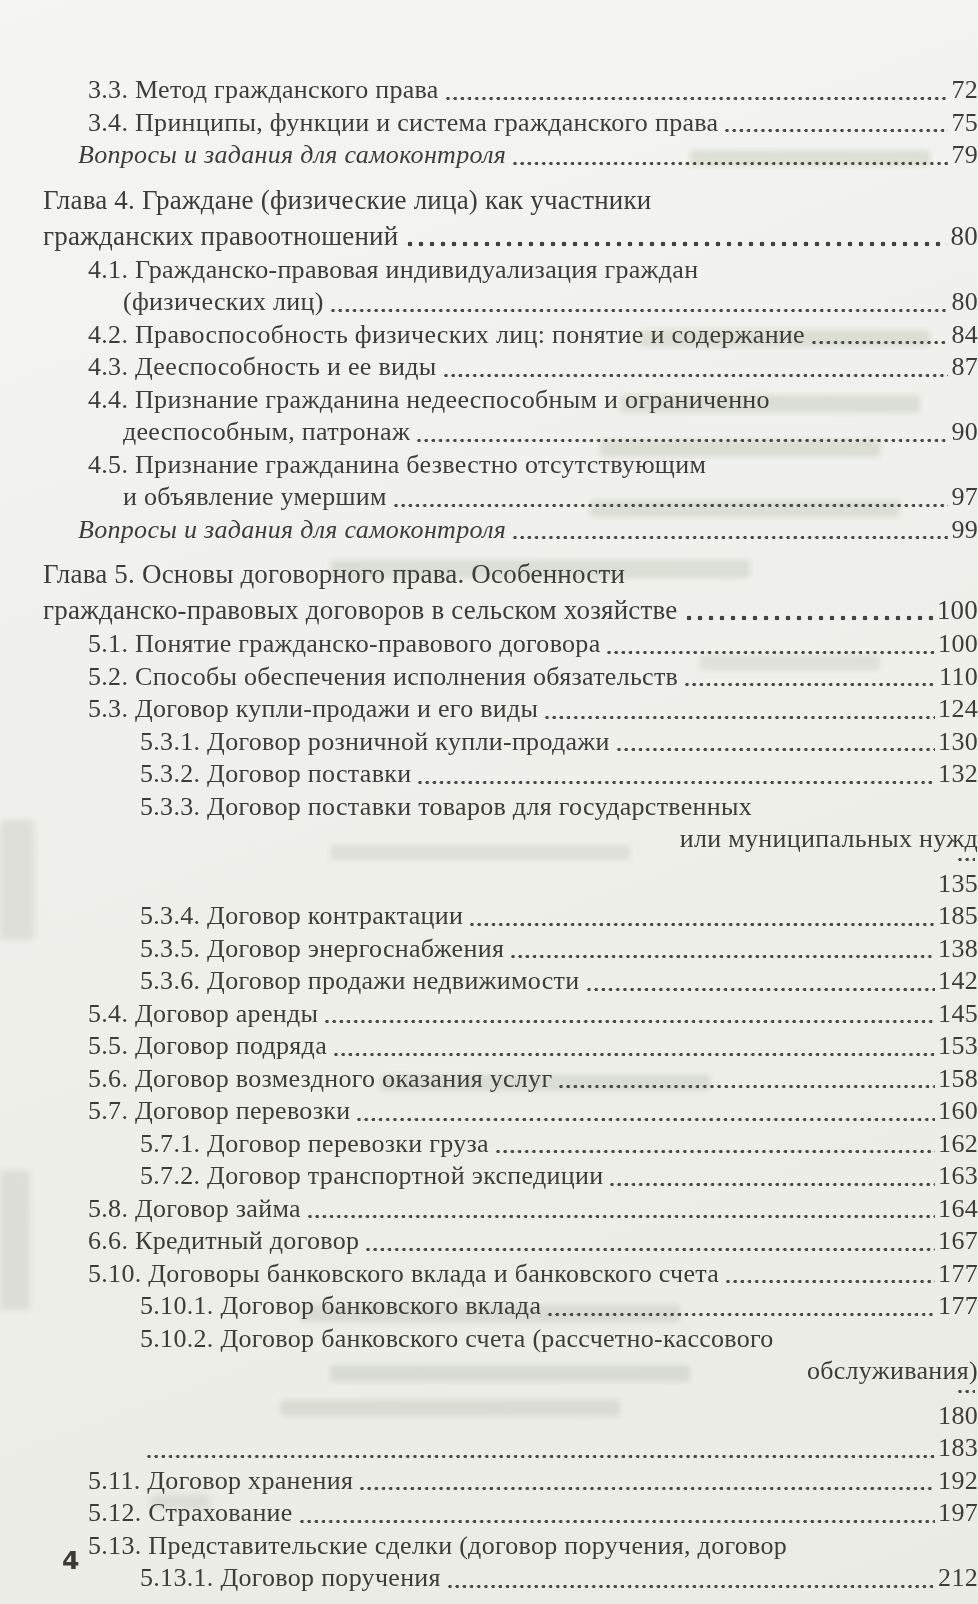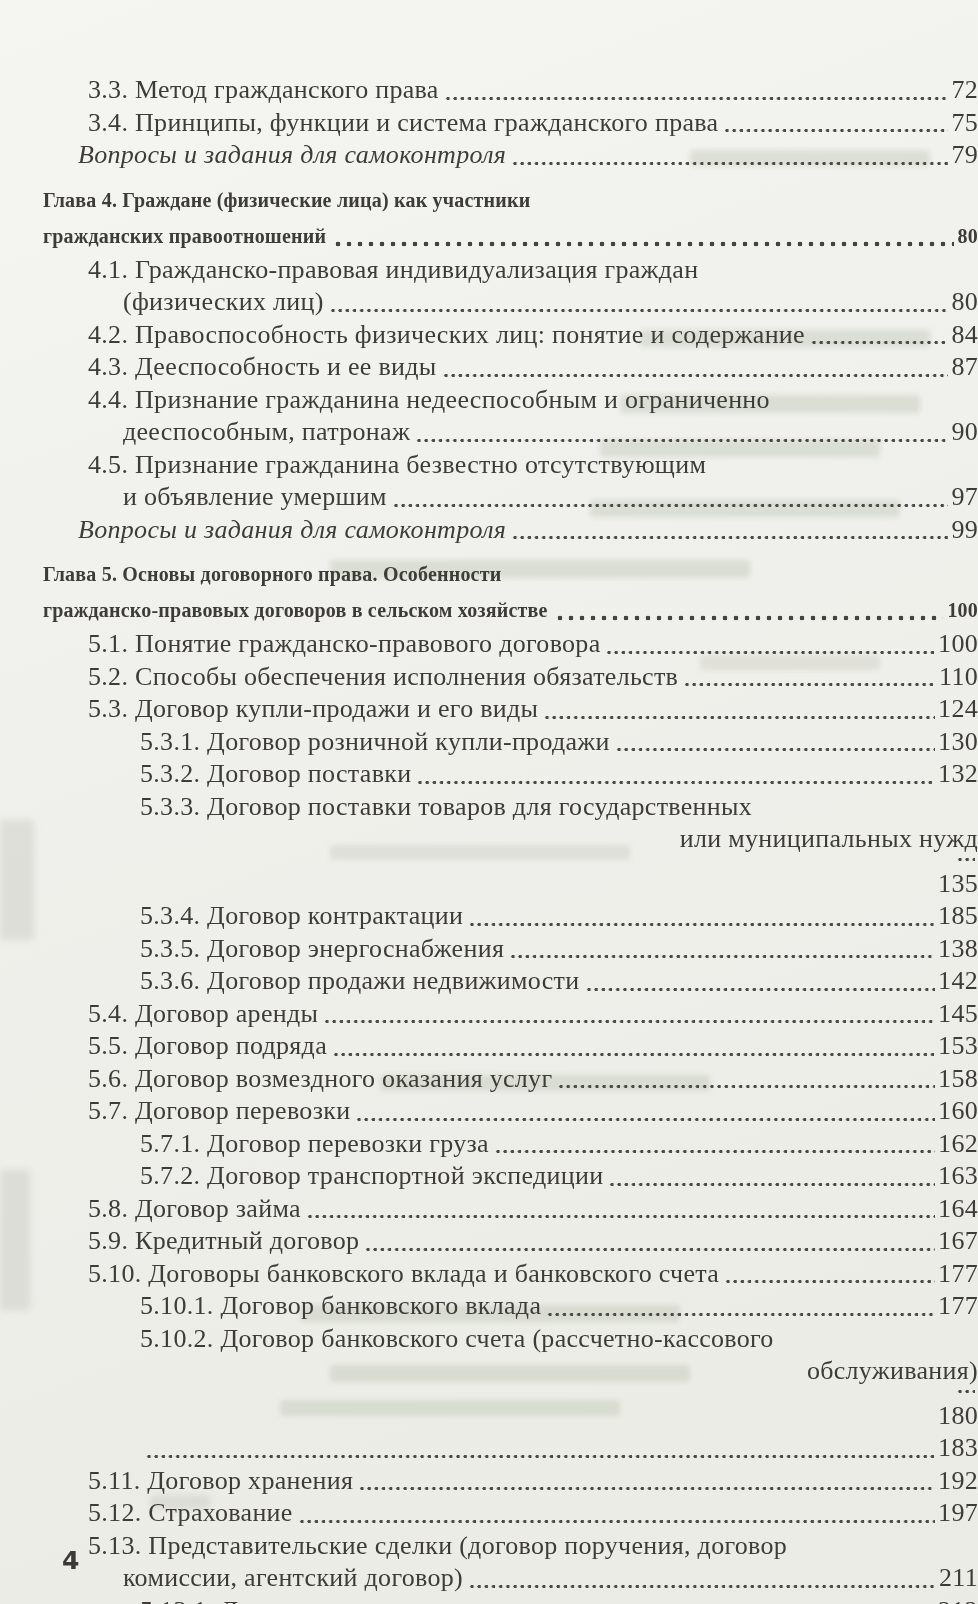--- a/index.html
+++ b/index.html
@@ -34,22 +34,22 @@
   }
   .entry{
     font-size:26px;
     line-height:32.5px;
     letter-spacing:0.3px;
   }
   .entry.l1{ margin-left:88px; }
   .entry.l2{ margin-left:140px; }
   .entry.chapter{
     margin-left:43px;
-    font-weight:bold;
-    font-size:20px;
+    font-weight:normal;
+    font-size:27px;
     line-height:36px;
     letter-spacing:0.2px;
     margin-top:10px;
   }
   .entry.italic{ margin-left:78px; }
   .entry.italic .t{ font-style:italic; }
 
   .line{ white-space:pre; }
   .line.last{ display:flex; align-items:flex-end; white-space:normal; }
   .line.cont{ padding-left:35px; }
@@ -296,21 +296,21 @@
     </div>
     <div class="entry item l1">
       <div class="line last">
         <span class="t">5.8. Договор займа</span>
         <span class="leader"></span>
         <span class="pg">164</span>
       </div>
     </div>
     <div class="entry item l1">
       <div class="line last">
-        <span class="t">5.9. Кредитный договор</span>
+        <span class="t">6.6. Кредитный договор</span>
         <span class="leader"></span>
         <span class="pg">167</span>
       </div>
     </div>
     <div class="entry item l1">
       <div class="line last">
         <span class="t">5.10. Договоры банковского вклада и банковского счета</span>
         <span class="leader"></span>
         <span class="pg">177</span>
       </div>
@@ -345,25 +345,20 @@
     </div>
     <div class="entry item l1">
       <div class="line last">
         <span class="t">5.12. Страхование</span>
         <span class="leader"></span>
         <span class="pg">197</span>
       </div>
     </div>
     <div class="entry item l1">
       <div class="line"><span class="t">5.13. Представительские сделки (договор поручения, договор</span></div>
-      <div class="line last cont">
-        <span class="t">комиссии, агентский договор)</span>
-        <span class="leader"></span>
-        <span class="pg">211</span>
-      </div>
     </div>
     <div class="entry item l2">
       <div class="line last">
         <span class="t">5.13.1. Договор поручения</span>
         <span class="leader"></span>
         <span class="pg">212</span>
       </div>
     </div>
   </div>
 

